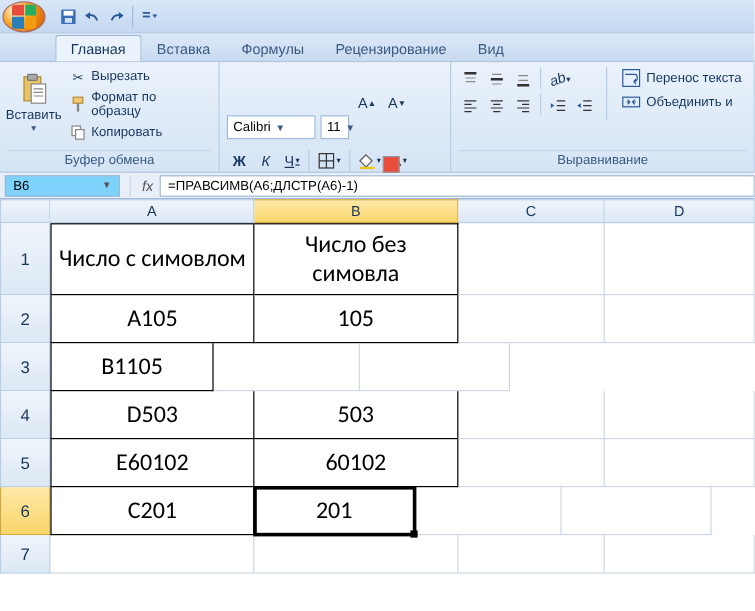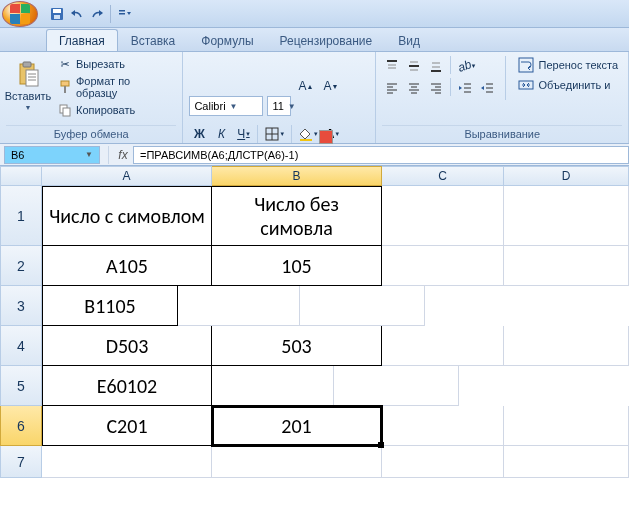--- a/index.html
+++ b/index.html
@@ -362,27 +362,28 @@
       <div class="row" style="height: 40px;">
         <div class="row-h">4</div>
         <div class="cell b-all b-top0" style="width: 170px;">D503</div>
         <div class="cell b-all b-top0 b-left0" style="width: 170px;">503</div>
         <div class="cell" style="width: 122px;"></div>
         <div class="cell" style="width: 125px;"></div>
       </div>
       <div class="row" style="height: 40px;">
         <div class="row-h">5</div>
         <div class="cell b-all b-top0" style="width: 170px;">E60102</div>
+        <div class="cell b-all b-top0 b-left0" style="width: 170px;">60102</div>
         <div class="cell" style="width: 122px;"></div>
         <div class="cell" style="width: 125px;"></div>
       </div>
       <div class="row" style="height: 40px;">
         <div class="row-h sel">6</div>
         <div class="cell b-all b-top0" style="width: 170px;">C201</div>
-        <div class="cell b-all b-top0 b-left0 selected" style="width: 170px;">201</div>
+        <div class="cell b-all b-top0 b-left0 selected" style="width: 134px;">201</div>
         <div class="cell" style="width: 122px;"></div>
         <div class="cell" style="width: 125px;"></div>
       </div>
       <div class="row" style="height: 32px;">
         <div class="row-h">7</div>
         <div class="cell" style="width: 170px;"></div>
         <div class="cell" style="width: 170px;"></div>
         <div class="cell" style="width: 122px;"></div>
         <div class="cell" style="width: 125px;"></div>
       </div>

